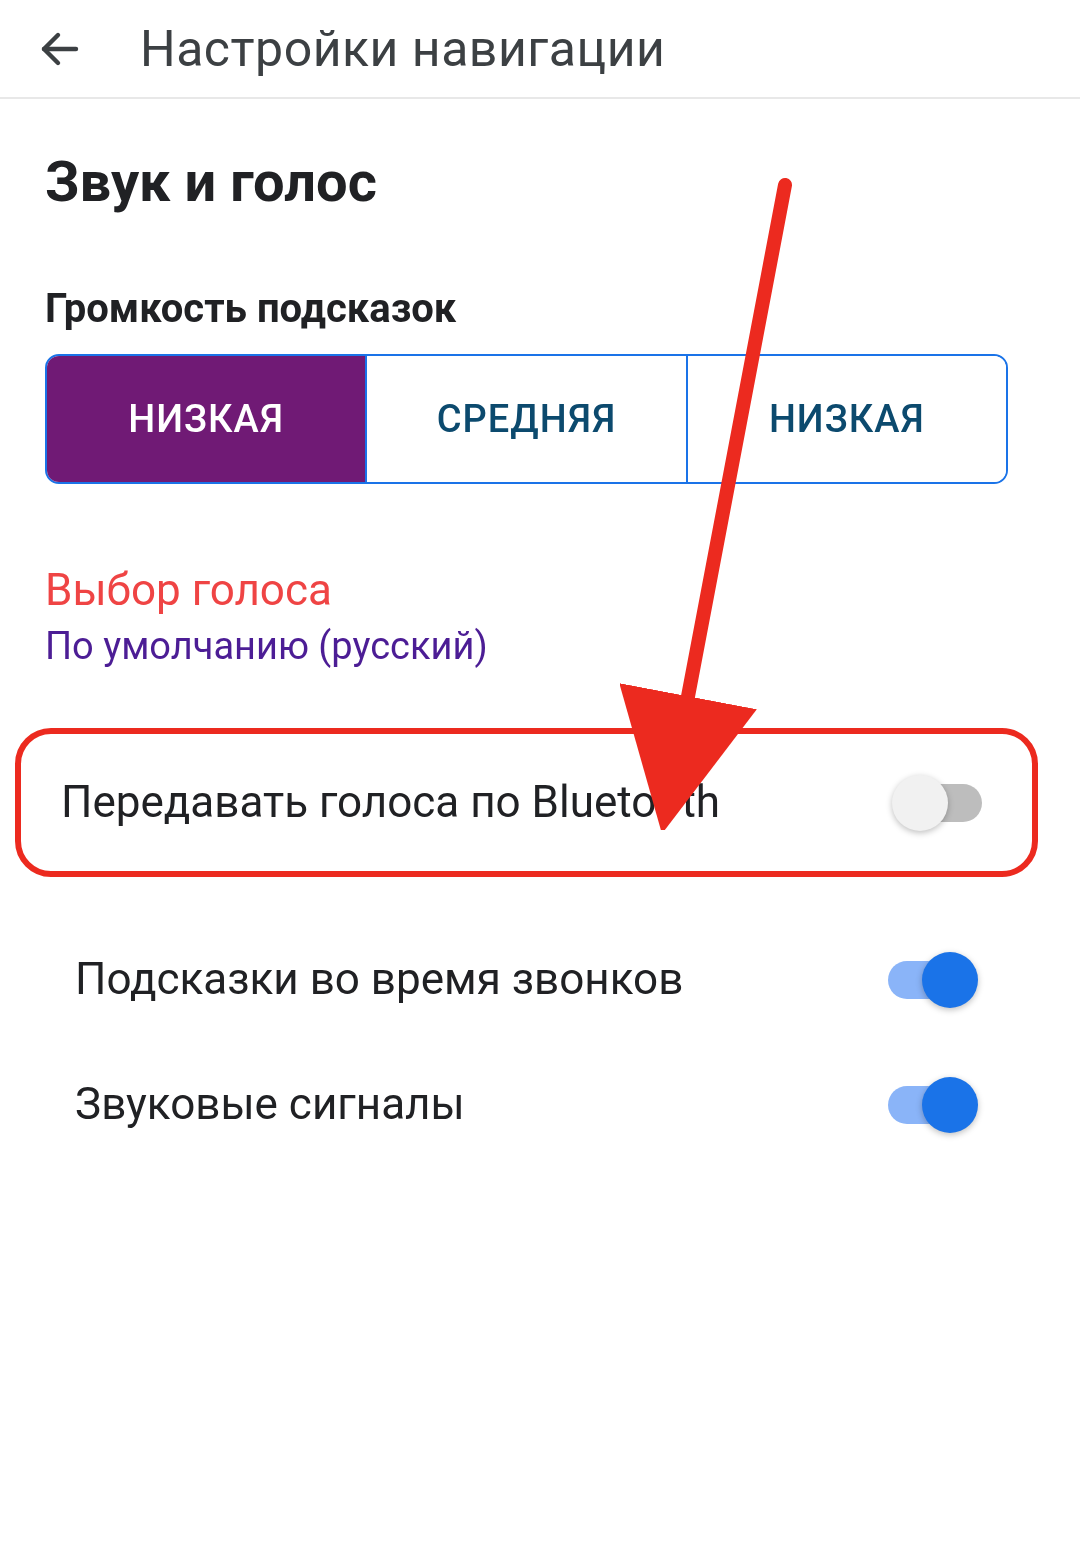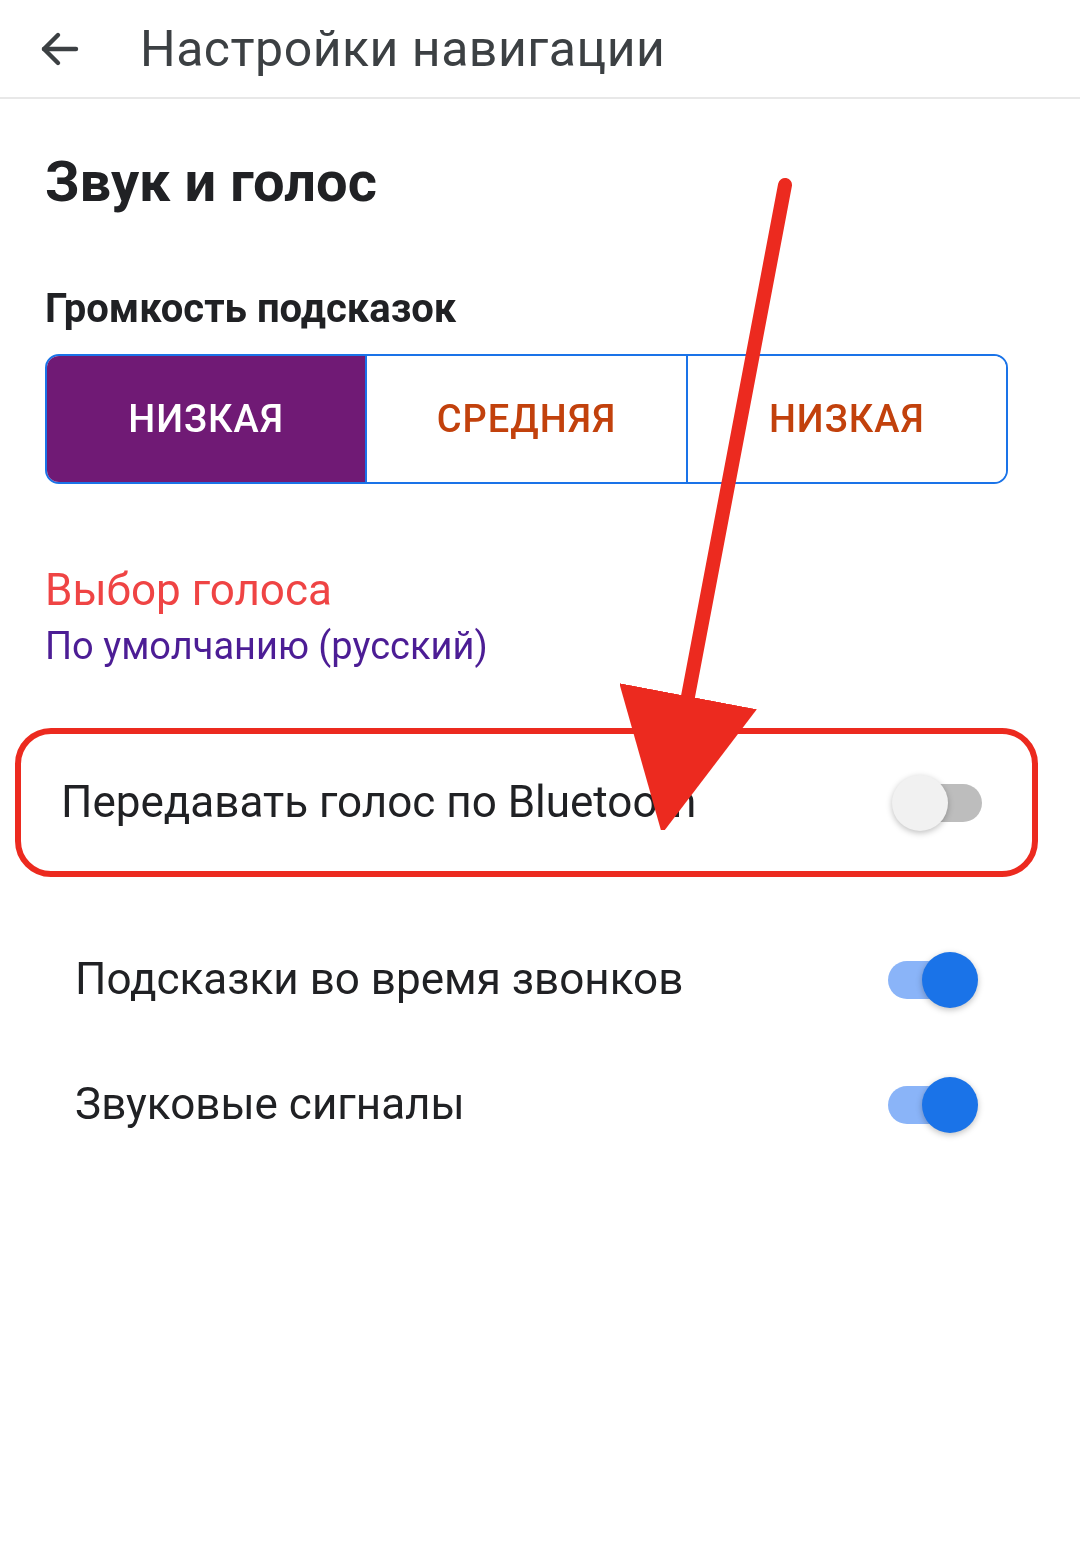--- a/index.html
+++ b/index.html
@@ -58,21 +58,21 @@
     }
     .segmented .seg {
       flex: 1;
       display: flex;
       align-items: center;
       justify-content: center;
       font-size: 38px;
       font-weight: 500;
       letter-spacing: 1px;
       cursor: pointer;
-      color: #c2410c;
+      color: #0c4a6e;
       background: #fff;
     }
     .segmented .seg + .seg { border-left: 2px solid #1a73e8; }
     .segmented .seg.active {
       background: #701a75;
       color: #fff;
     }
     .voice-row { margin-bottom: 60px; cursor: pointer; }
     .voice-title {
       font-size: 44px;
@@ -165,21 +165,21 @@
     <div class="seg">СРЕДНЯЯ</div>
     <div class="seg">НИЗКАЯ</div>
   </div>
 
   <div class="voice-row">
     <div class="voice-title">Выбор голоса</div>
     <div class="voice-sub">По умолчанию (русский)</div>
   </div>
 
   <div class="toggle-row highlight">
-    <div class="toggle-label">Передавать голос по Bluetooth</div>
+    <div class="toggle-label">Передавать голоса по Bluetooth</div>
     <div class="switch">
       <div class="track"></div>
       <div class="thumb"></div>
     </div>
   </div>
 
   <div class="toggle-row">
     <div class="toggle-label">Подсказки во время звонков</div>
     <div class="switch on">
       <div class="track"></div>

